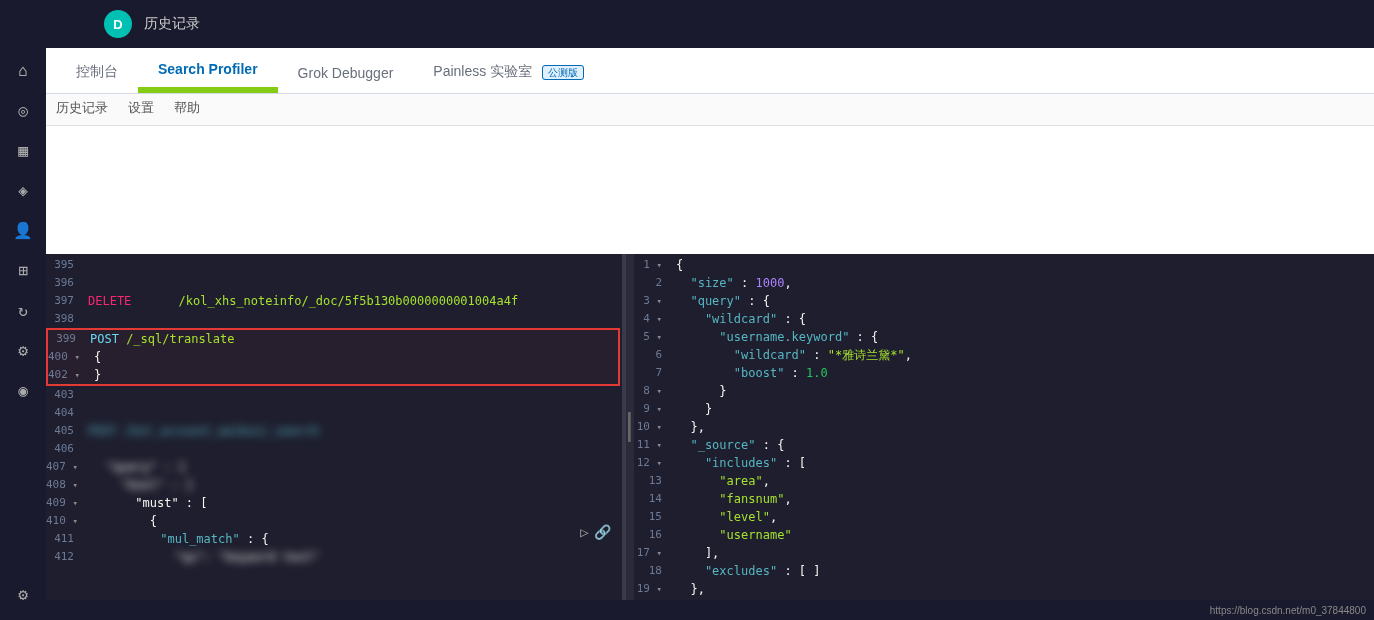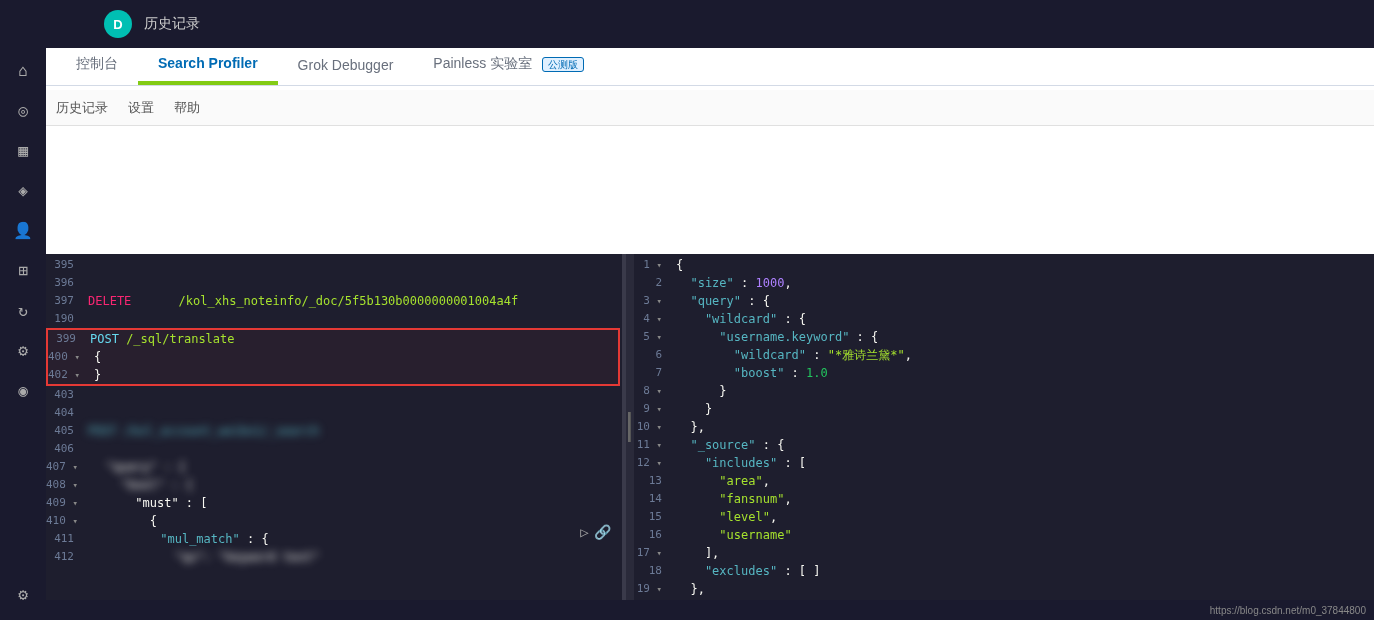--- a/index.html
+++ b/index.html
@@ -29,21 +29,21 @@
       padding: 10px 20px;
       cursor: pointer;
       font-family: sans-serif;
       font-size: 14px;
       color: #69707d;
       border-bottom: 2px solid transparent;
       white-space: nowrap;
     }
     .nav-tab.active {
       color: #006bb4;
-      border-bottom: 4px solid #84cc16;
+      border-bottom: 6px solid #84cc16;
       font-weight: 600;
     }
     .nav-tab:first-child {
       color: #006bb4;
     }
     .badge {
       background: #e0f0ff;
       color: #006bb4;
       border: 1px solid #006bb4;
       border-radius: 3px;
@@ -225,21 +225,21 @@
   <div class="sidebar-icon">◉</div>
   <div style="flex:1;"></div>
   <div class="sidebar-icon" style="margin-bottom:8px;">⚙</div>
 </div>
 
 <div id="topbar" style="margin-left:46px; position:fixed; top:0; left:0; right:0; z-index:99; height:48px; background:#1a1a2e; display:flex; align-items:center; padding:0 16px 0 58px; gap:12px;">
   <div style="width:28px;height:28px;border-radius:50%;background:#00bfb3;display:flex;align-items:center;justify-content:center;color:#fff;font-weight:bold;font-size:13px;font-family:sans-serif;">D</div>
   <span style="color:#ccc;font-family:sans-serif;font-size:14px;">历史记录</span>
 </div>
 
-<div id="navtabs" style="margin-left:46px; position:fixed; top:48px; left:0; right:0; z-index:98; height:38px; background:#fff; border-bottom:1px solid #d3dae6; display:flex; align-items:flex-end; padding:0 0 0 10px;">
+<div id="navtabs" style="margin-left:46px; position:fixed; top:48px; left:0; right:0; z-index:98; height:46px; background:#fff; border-bottom:1px solid #d3dae6; display:flex; align-items:flex-end; padding:0 0 0 10px;">
   <div class="nav-tab" style="color:#69707d;">控制台</div>
   <div class="nav-tab active">Search Profiler</div>
   <div class="nav-tab">Grok Debugger</div>
   <div class="nav-tab">Painless 实验室 <span class="badge">公测版</span></div>
 </div>
 
 <div id="subnav" style="margin-left:46px; position:fixed; top:90px; left:0; right:0; z-index:97; height:36px; background:#fafafa; border-bottom:1px solid #e0e0e0; display:flex; align-items:center; padding:0 0 0 10px; gap:20px; font-family:sans-serif; font-size:13px; color:#555;">
   <div class="subnav-item">历史记录</div>
   <div class="subnav-item">设置</div>
   <div class="subnav-item">帮助</div>
@@ -259,21 +259,21 @@
         <span class="line-num">396</span>
         <span class="line-content c-white"></span>
       </div>
 
       <div class="line">
         <span class="line-num">397</span>
         <span class="line-content"><span style="color:#f92672;">DELETE</span> <span style="color:#a6e22e;margin-left:40px;">/kol_xhs_noteinfo/_doc/5f5b130b0000000001004a4f</span></span>
       </div>
 
       <div class="line">
-        <span class="line-num">190</span>
+        <span class="line-num">398</span>
         <span class="line-content"></span>
       </div>
 
       <div style="border:2px solid #e53935; margin:0 2px 0 0;">
 
         <div class="line highlight-line">
           <span class="line-num">399</span>
           <span class="line-content"><span style="color:#66d9ef;">POST</span> <span style="color:#a6e22e;">/_sql/translate</span></span>
         </div>
 

